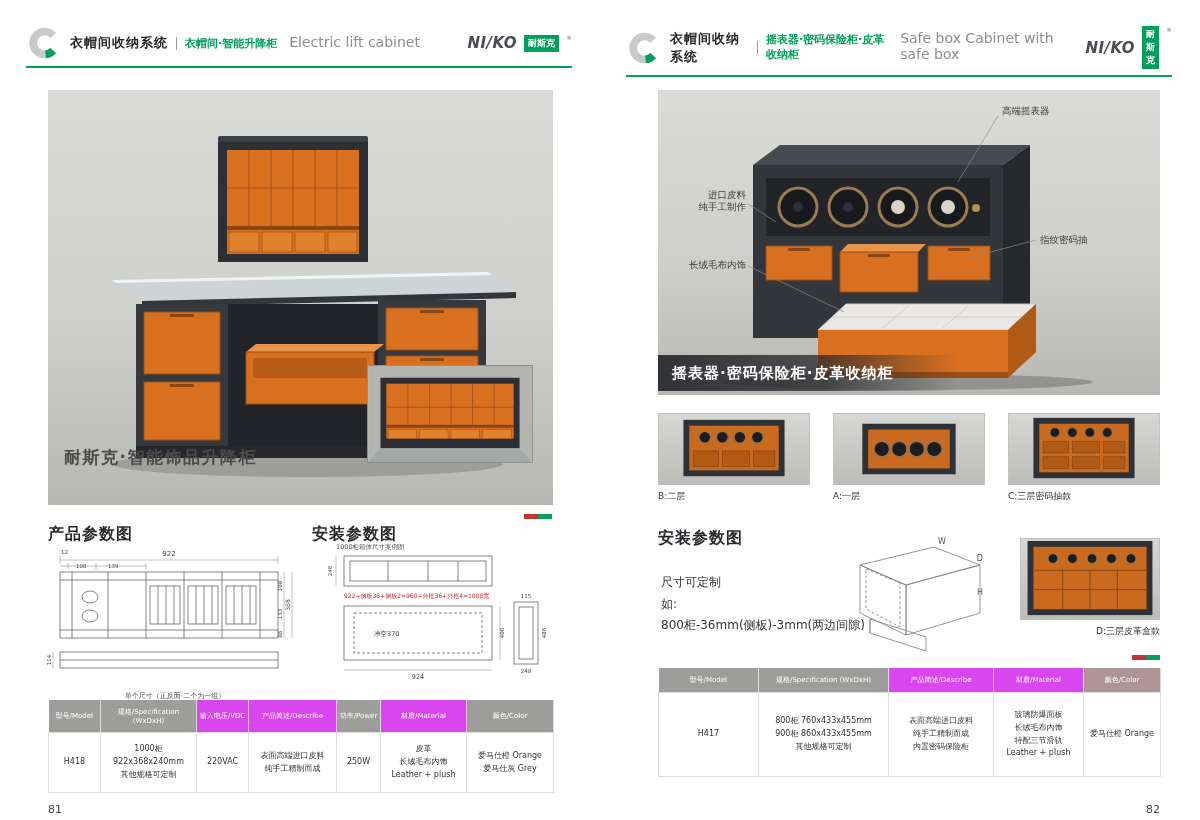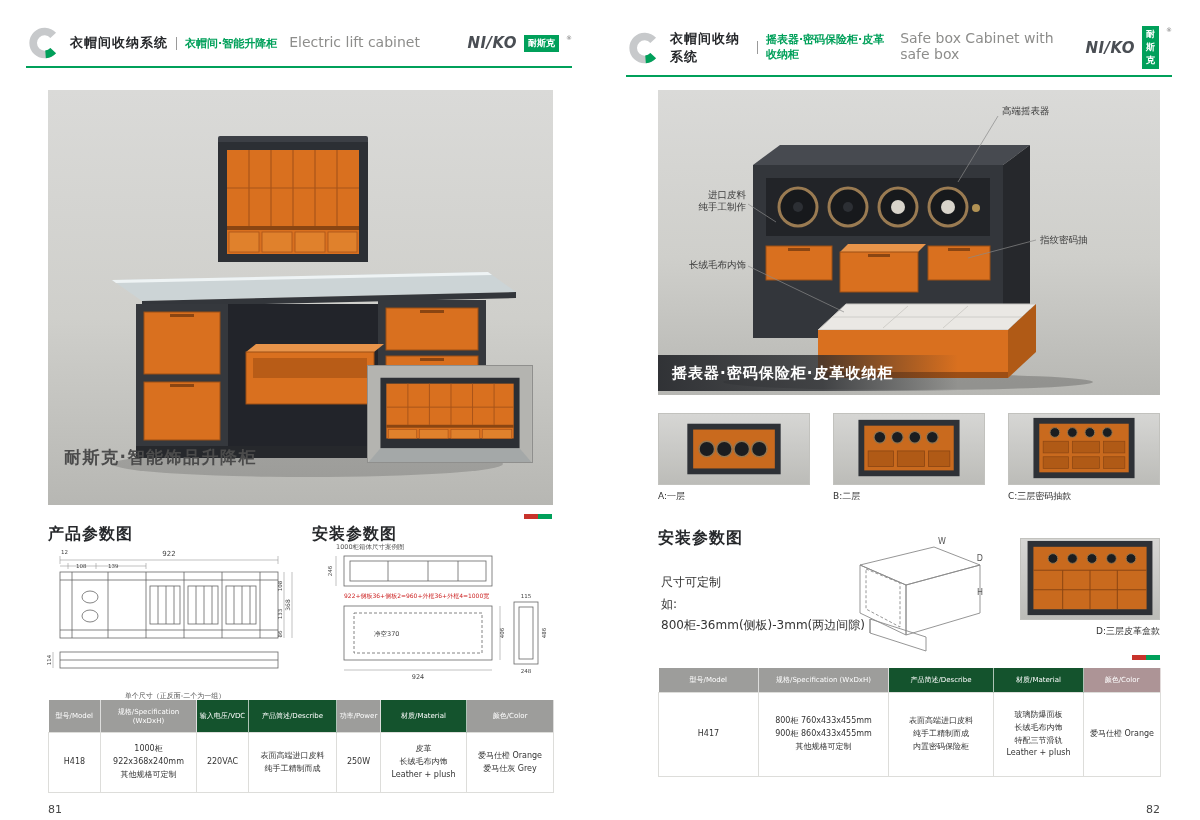--- a/index.html
+++ b/index.html
@@ -55,21 +55,21 @@
 
   .install-note { position:absolute; left:61px; top:572px; font-size:12px; color:#333; line-height:1.8; }
   .d-thumb { position:absolute; left:420px; top:538px; width:140px;text-align:right; }
   .d-thumb .thumb-img { height:82px; }
   .wireframe { left:240px; top:535px; }
 
   
   .spec-table { position:absolute; border-collapse:collapse; background:#fff; table-layout:fixed; }
   .spec-table th { background:#9d9d9b; color:#fff; font-weight:normal; font-size:7px;
     padding:7px 1px; border-right:1px solid rgba(255,255,255,.65); text-align:center; }
-  .spec-table th.th-green { background:#14532d; }
+  .spec-table th.th-green { background:#d946ef; }
   .spec-table th.th-pink { background:#ad9496; }
   .spec-table td { border:1px solid #ddddda; font-size:8px; text-align:center; vertical-align:middle;
     padding:5px 2px; color:#333; line-height:1.6; }
   .left-table { left:48px; top:700px; width:505px; }
   .right-table { left:58px; top:668px; width:502px; }
   .left-table td { height:60px; }
   .right-table td { height:84px; }
 
   .page-num { position:absolute; bottom:4px; font-size:11px; color:#444; }
   .pn-left { left:48px; } .pn-right { right:40px; }
@@ -398,51 +398,51 @@
       </svg>
       <div class="caption-band">
         <span>摇表器·密码保险柜·皮革收纳柜</span>
       </div>
     </div>
 
     <div class="thumb-row">
       <div class="thumb">
         <div class="thumb-img">
           <svg viewBox="0 0 152 72">
-            <rect x="28" y="10" width="96" height="52" fill="#2e3136"></rect>
-            <rect x="34" y="16" width="84" height="40" fill="#c96a1e"></rect>
-            <g fill="#1b1d20" stroke="#937550" stroke-width="1.5">
-              <circle cx="48" cy="36" r="8"></circle>
-                <circle cx="66" cy="36" r="8"></circle>
-                <circle cx="84" cy="36" r="8"></circle>
-                <circle cx="102" cy="36" r="8"></circle>
-            </g>
-          </svg>
-        </div>
-        <div class="thumb-label">A:一层</div>
-      </div>
-      <div class="thumb">
-        <div class="thumb-img">
-          <svg viewBox="0 0 152 72">
             <rect x="24" y="6" width="104" height="58" fill="#2e3136"></rect>
             <rect x="30" y="12" width="92" height="46" fill="#c96a1e"></rect>
             <g fill="#1b1d20" stroke="#937550" stroke-width="1.2">
               <circle cx="46" cy="24" r="6"></circle>
                 <circle cx="64" cy="24" r="6"></circle>
                 <circle cx="82" cy="24" r="6"></circle>
                 <circle cx="100" cy="24" r="6"></circle>
             </g>
             <g fill="#b05a16" stroke="#8a4512" stroke-width="0.8">
               <rect x="34" y="38" width="26" height="16"></rect>
                 <rect x="64" y="38" width="28" height="16"></rect>
                 <rect x="96" y="38" width="22" height="16"></rect>
             </g>
           </svg>
         </div>
         <div class="thumb-label">B:二层</div>
+      </div>
+      <div class="thumb">
+        <div class="thumb-img">
+          <svg viewBox="0 0 152 72">
+            <rect x="28" y="10" width="96" height="52" fill="#2e3136"></rect>
+            <rect x="34" y="16" width="84" height="40" fill="#c96a1e"></rect>
+            <g fill="#1b1d20" stroke="#937550" stroke-width="1.5">
+              <circle cx="48" cy="36" r="8"></circle>
+                <circle cx="66" cy="36" r="8"></circle>
+                <circle cx="84" cy="36" r="8"></circle>
+                <circle cx="102" cy="36" r="8"></circle>
+            </g>
+          </svg>
+        </div>
+        <div class="thumb-label">A:一层</div>
       </div>
       <div class="thumb">
         <div class="thumb-img">
           <svg viewBox="0 0 152 72">
             <rect x="24" y="4" width="104" height="62" fill="#2e3136"></rect>
             <rect x="30" y="10" width="92" height="50" fill="#c96a1e"></rect>
             <g fill="#1b1d20" stroke="#937550" stroke-width="1">
               <circle cx="46" cy="19" r="5"></circle>
                 <circle cx="64" cy="19" r="5"></circle>
                 <circle cx="82" cy="19" r="5"></circle>

